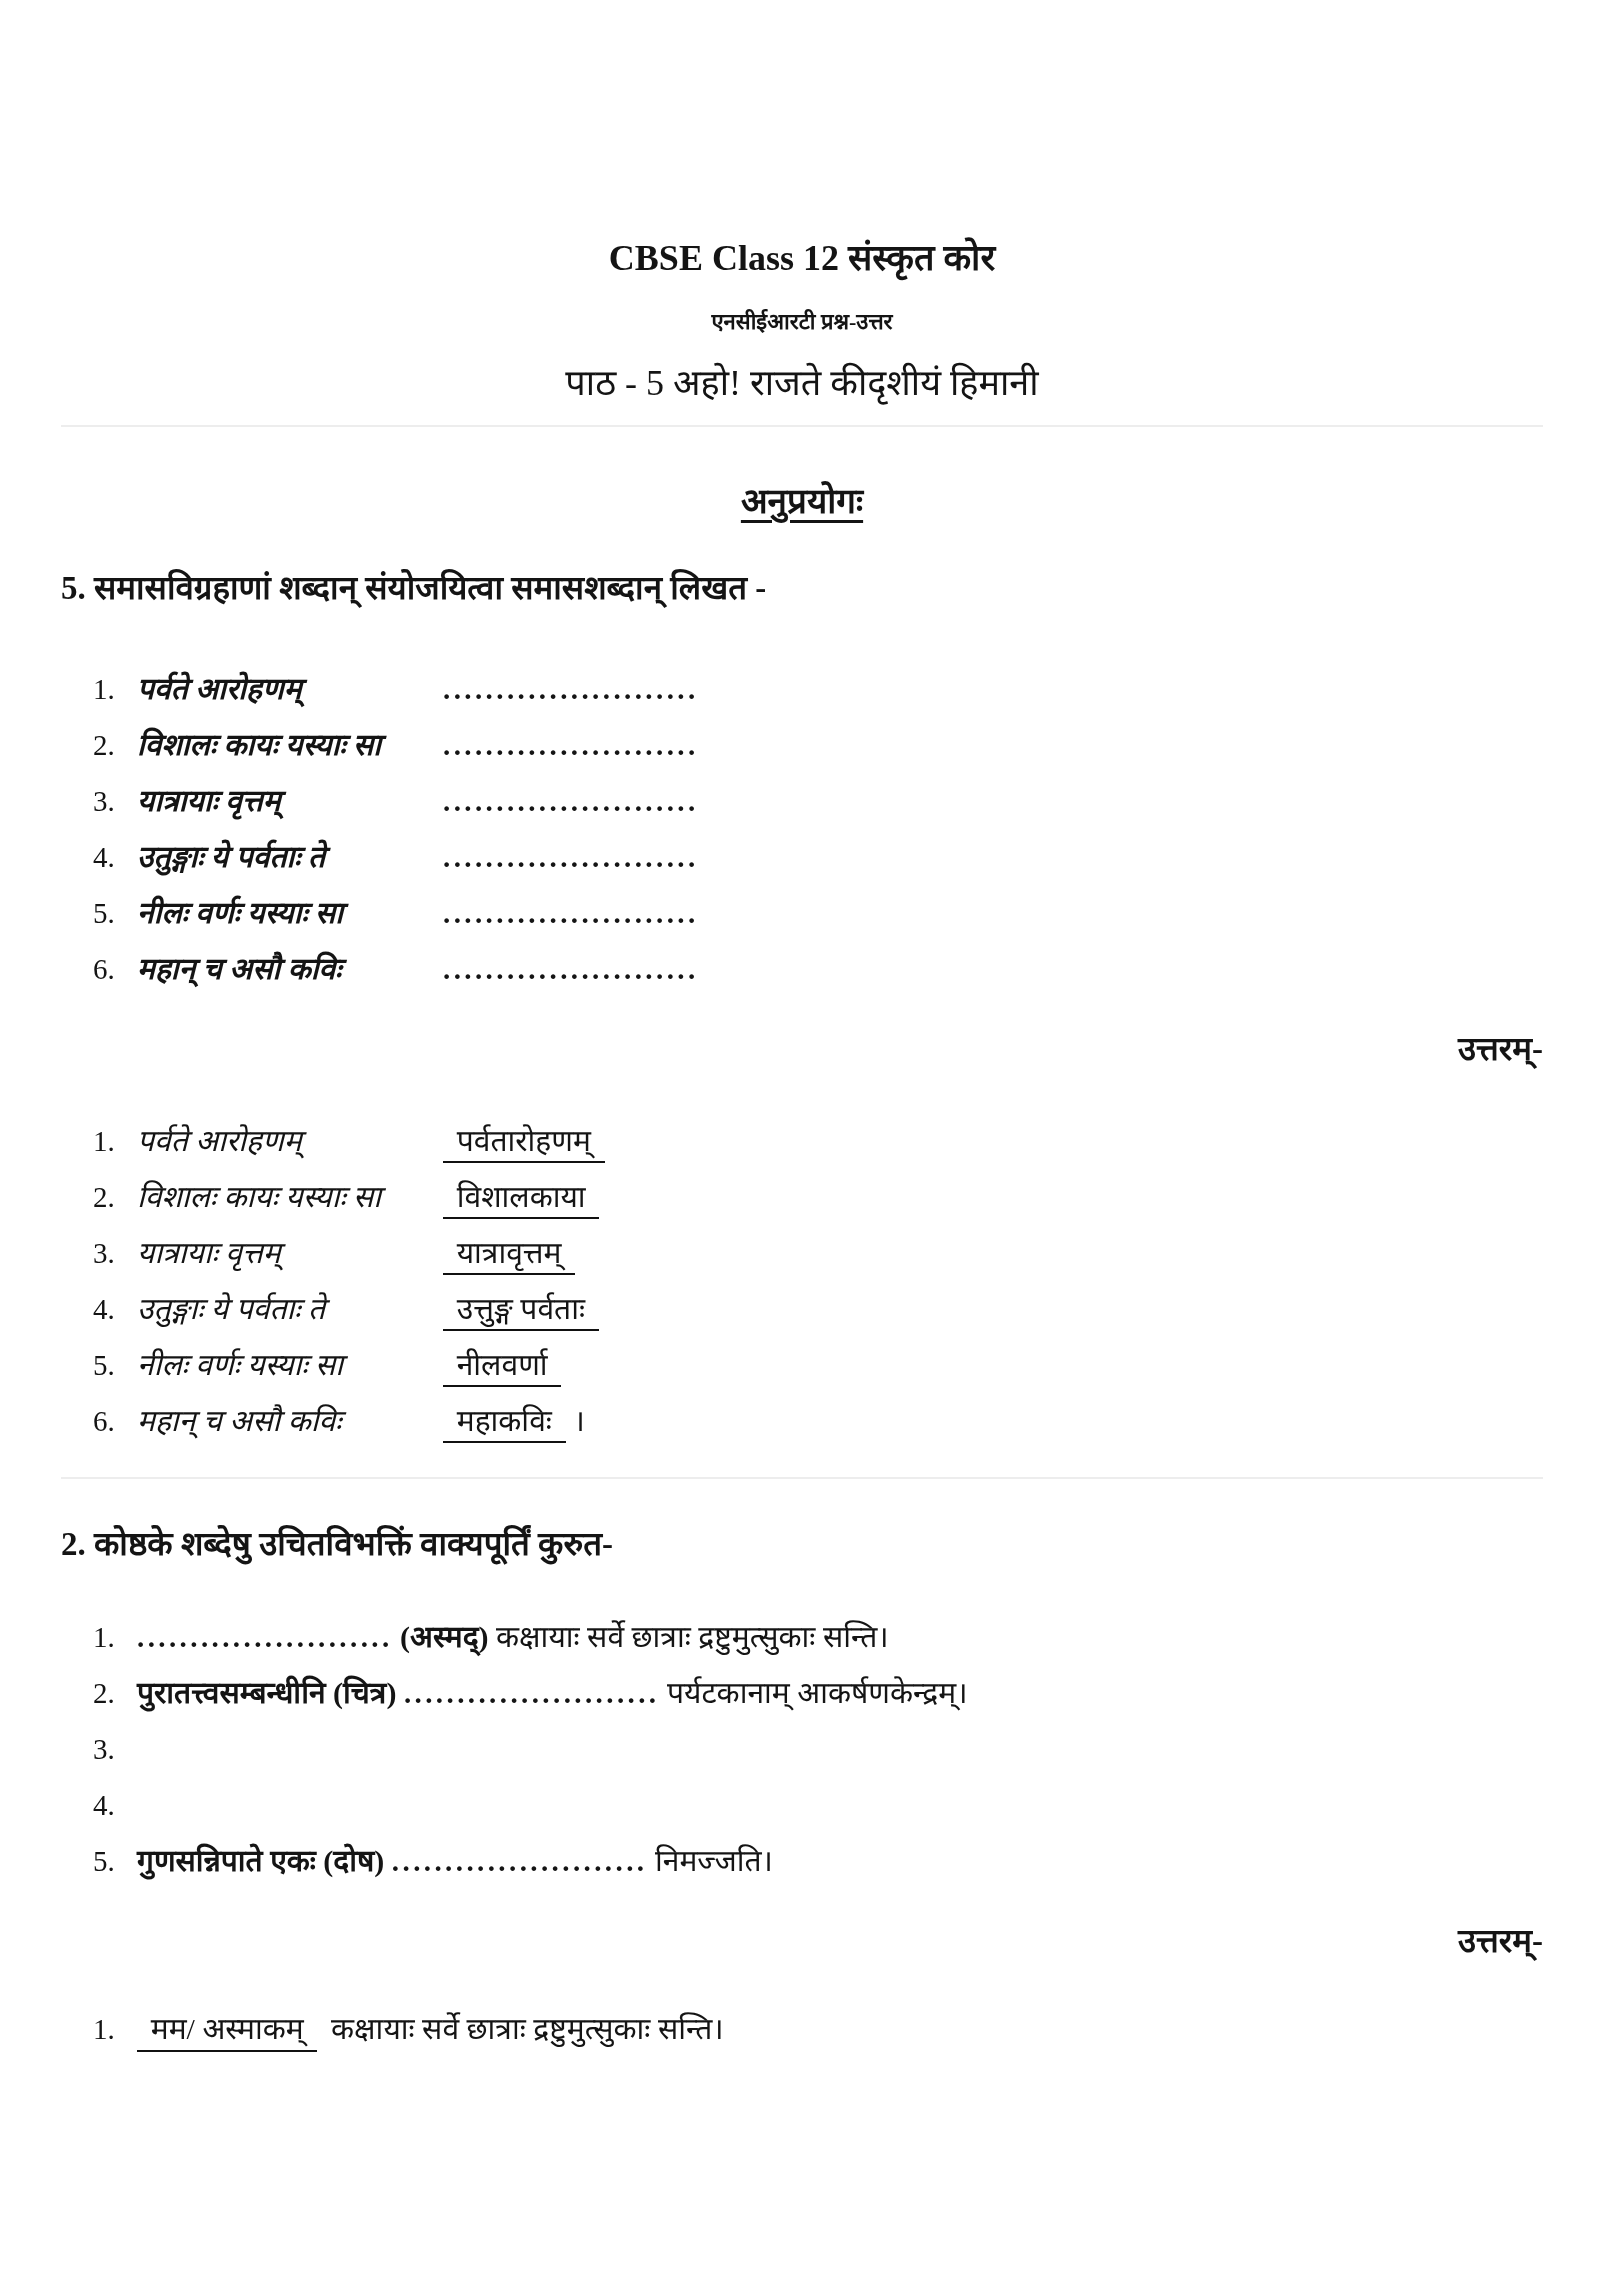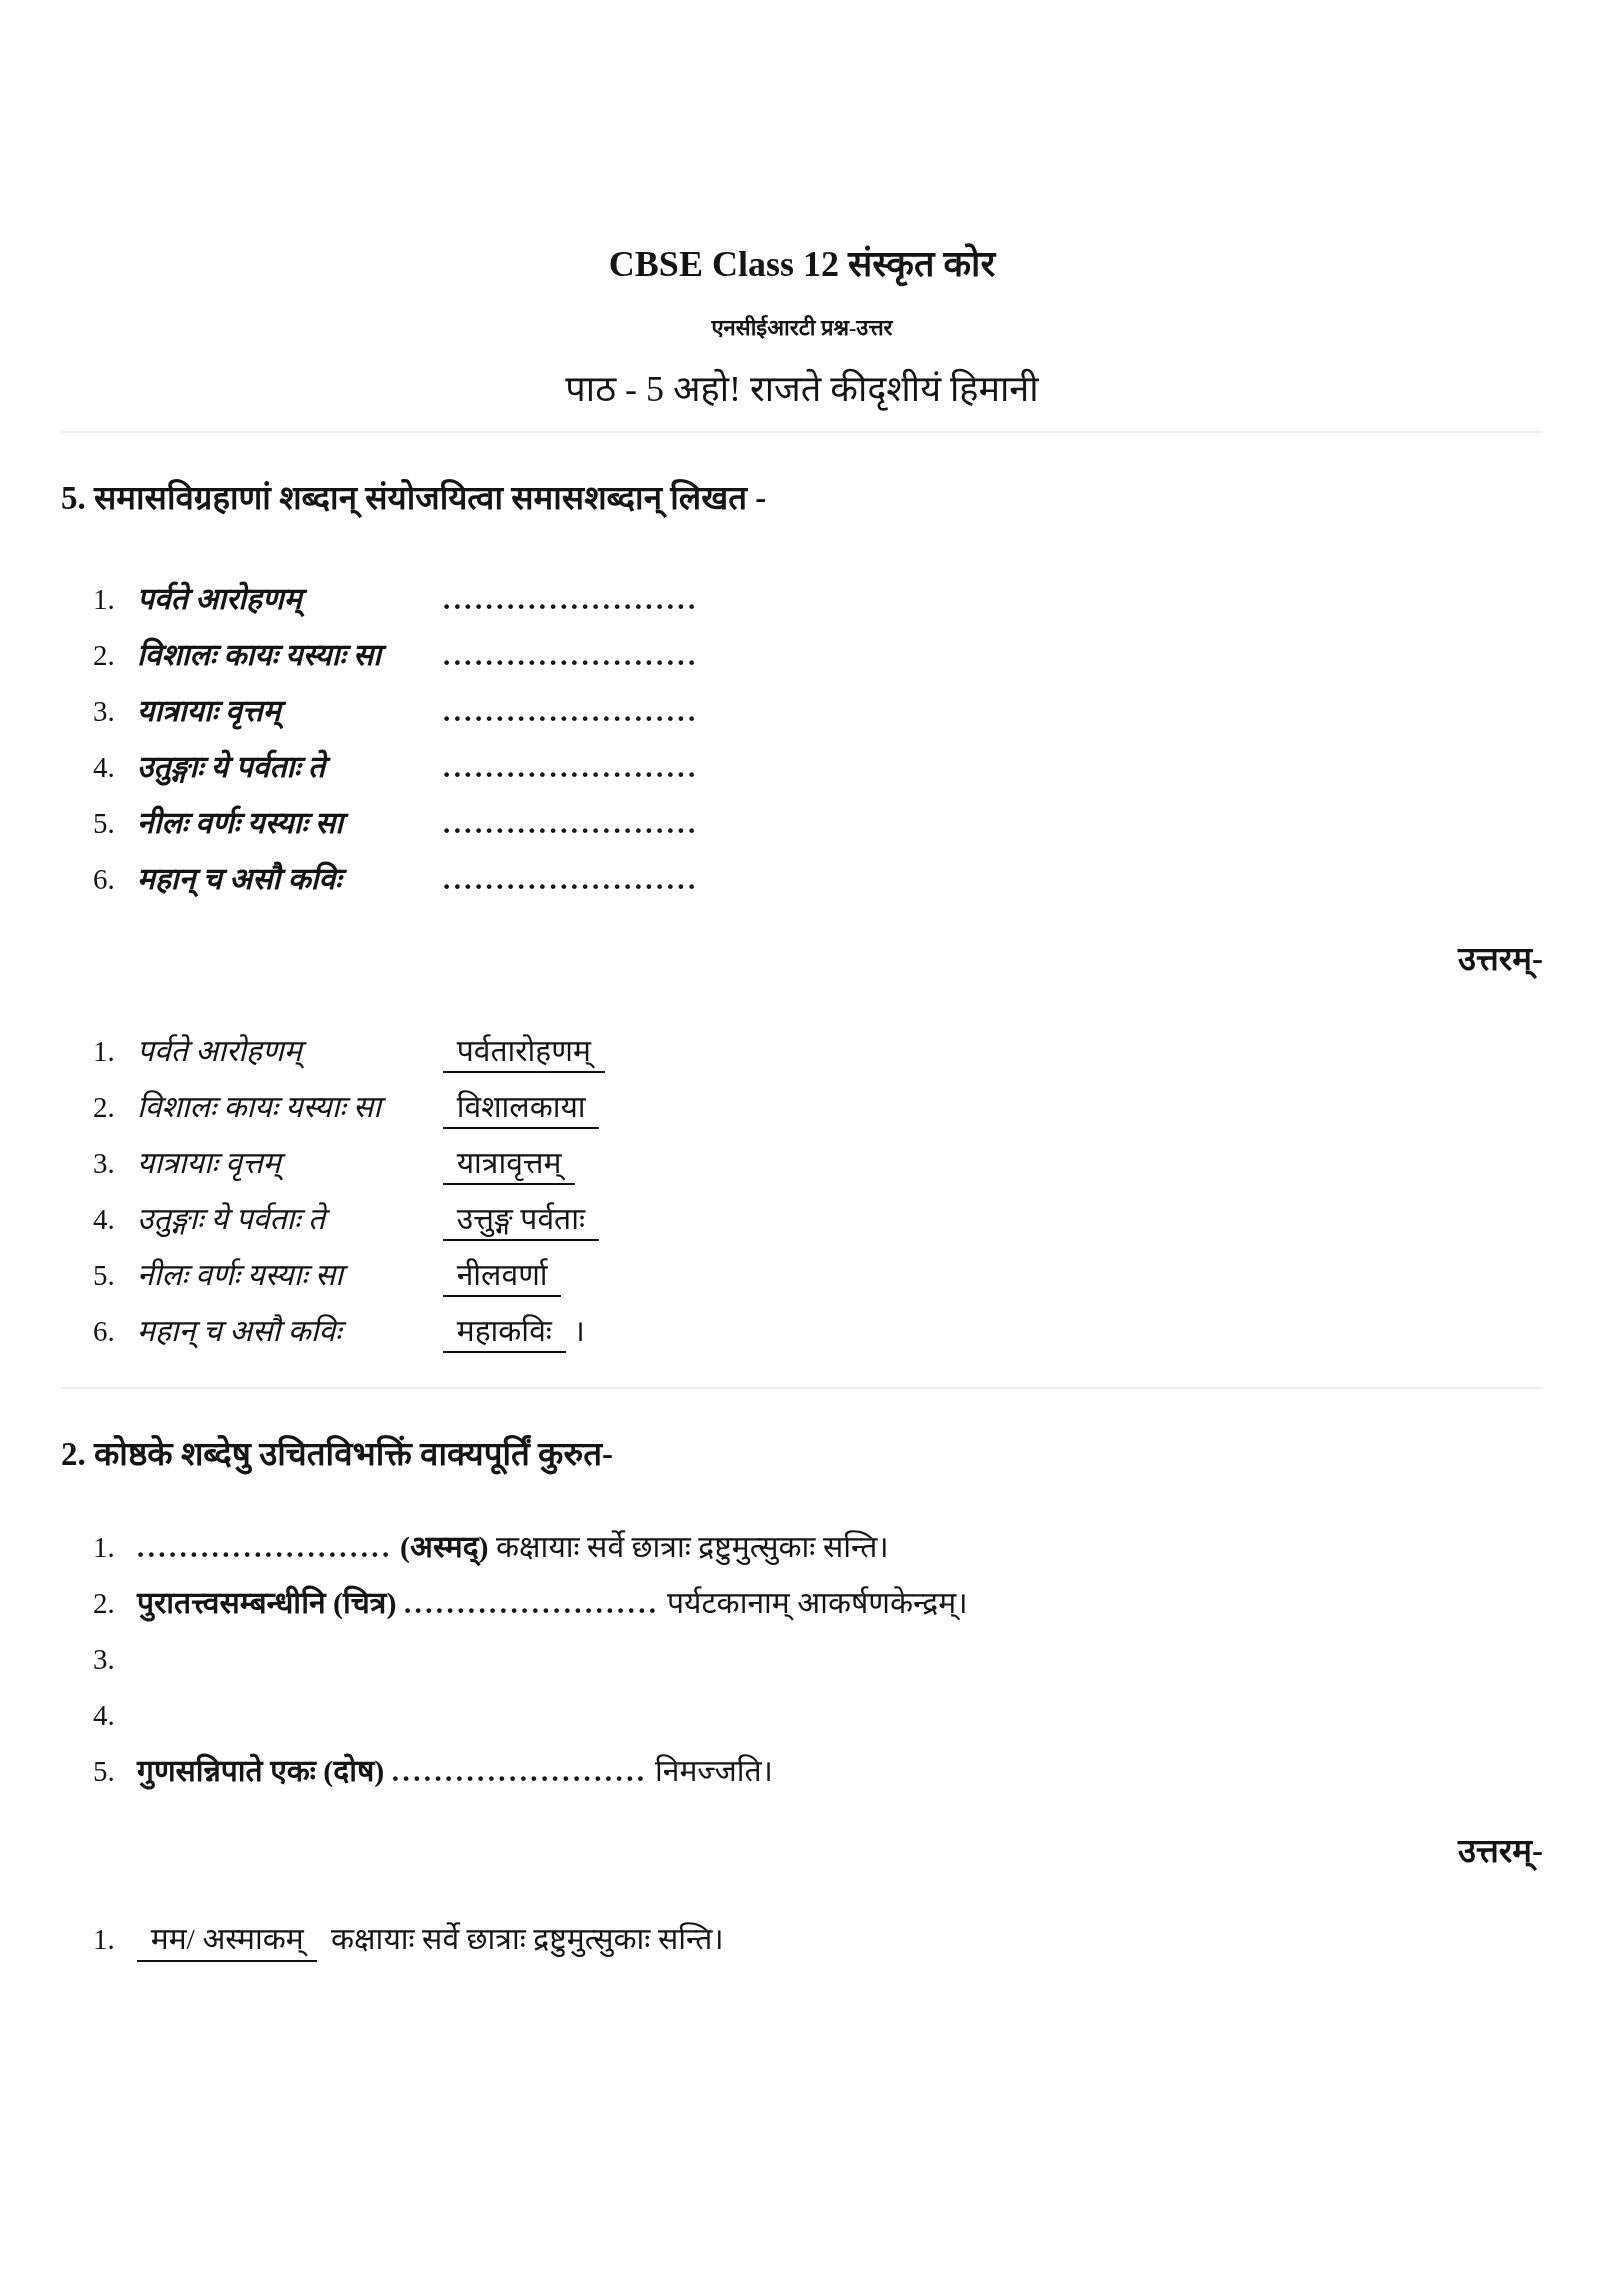--- a/index.html
+++ b/index.html
@@ -7,21 +7,21 @@
   body {
     width: 1620px;
     min-height: 2293px;
     background: #ffffff;
     color: #141414;
     font-family: "Liberation Serif", "DejaVu Serif", serif;
   }
   .page {
     width: 1604px;
     min-height: 2293px;
-    padding: 10px 61px 118px 61px;
+    padding: 4px 61px 118px 61px;
     position: relative;
   }
   .header-title {
     padding-top: 233px;
     margin: 0;
     font-size: 36px;
     font-weight: 700;
     text-align: center;
     line-height: 1.2;
   }
@@ -113,20 +113,21 @@
 <body>
 
 <div class="page">
 
   <h1 class="header-title">CBSE Class 12  संस्कृत कोर</h1>
   <div class="header-sub">एनसीईआरटी प्रश्न-उत्तर</div>
   <div class="header-chapter">पाठ - 5 अहो! राजते कीदृशीयं हिमानी</div>
 
   <hr class="divider">
 
+  <div class="section-heading">अनुप्रयोगः</div>
 
   <div class="q-heading">5. समासविग्रहाणां शब्दान् संयोजयित्वा समासशब्दान् लिखत -</div>
 
   <div class="list">
     <div class="row">
       <span class="num">1.</span>
       <span class="term">पर्वते आरोहणम्</span>
       <span class="blank">........................</span>
     </div>
     <div class="row">

